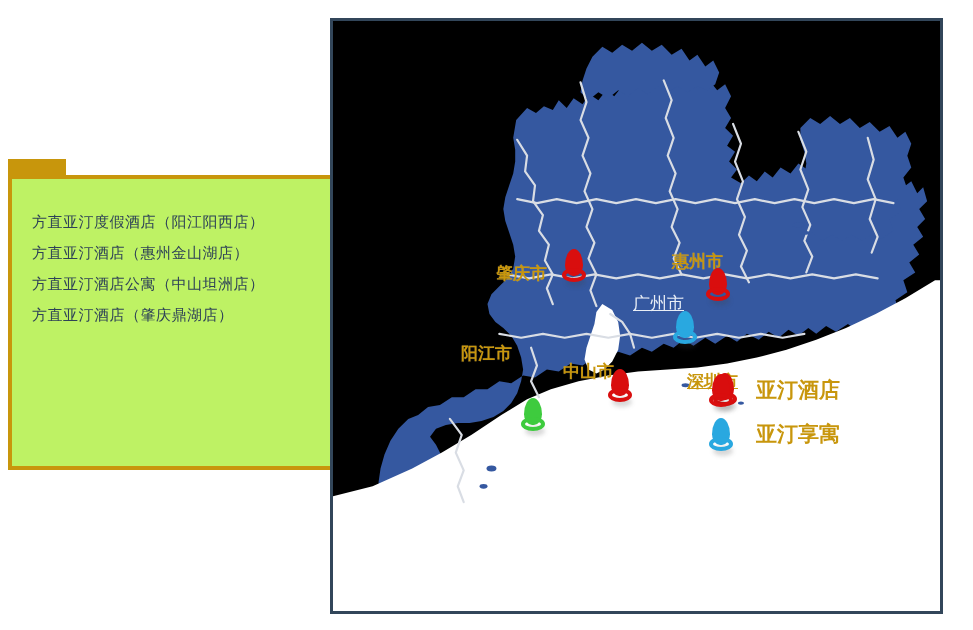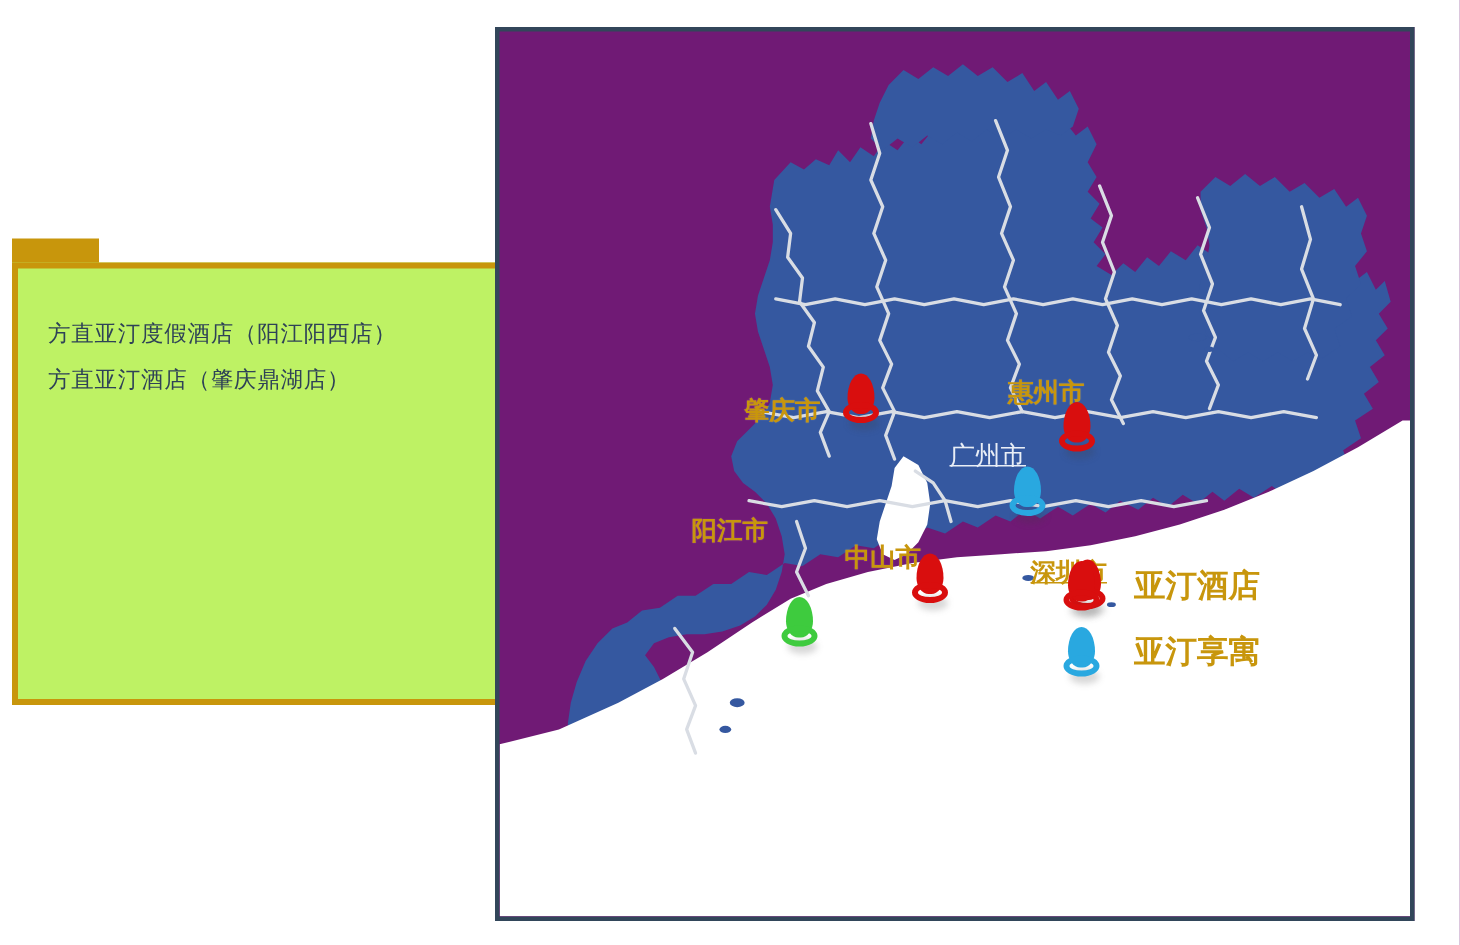--- a/index.html
+++ b/index.html
@@ -17,21 +17,21 @@
 
   
   #map-frame {
     position: absolute;
     left: 330px;
     top: 18px;
     width: 613px;
     height: 596px;
     border: 3px solid #32465a;
     box-sizing: border-box;
-    background: #701a75;
+    background: #000000;
     overflow: hidden;
   }
   #map-svg {
     position: absolute;
     left: 0;
     top: 0;
     width: 100%;
     height: 100%;
     display: block;
   }
@@ -155,20 +155,22 @@
   }
 </style>
 </head>
 <body>
 
 <div id="list-tab"></div>
 
 <div id="list-box">
   <div id="list-items">
     <div class="list-item">方直亚汀度假酒店（阳江阳西店）</div>
+    <div class="list-item">方直亚汀酒店（惠州金山湖店）</div>
+    <div class="list-item">方直亚汀酒店公寓（中山坦洲店）</div>
     <div class="list-item">方直亚汀酒店（肇庆鼎湖店）</div>
   </div>
 </div>
 
 <div id="map-frame">
 
   <svg id="map-svg" viewBox="0 0 613 596" preserveAspectRatio="none">
     <g>
 
       <path fill="#3558a0" stroke="none" d="M185,100 L196,88 L205,93 L213,86 L222,90 L228,80 L236,88 L243,78

